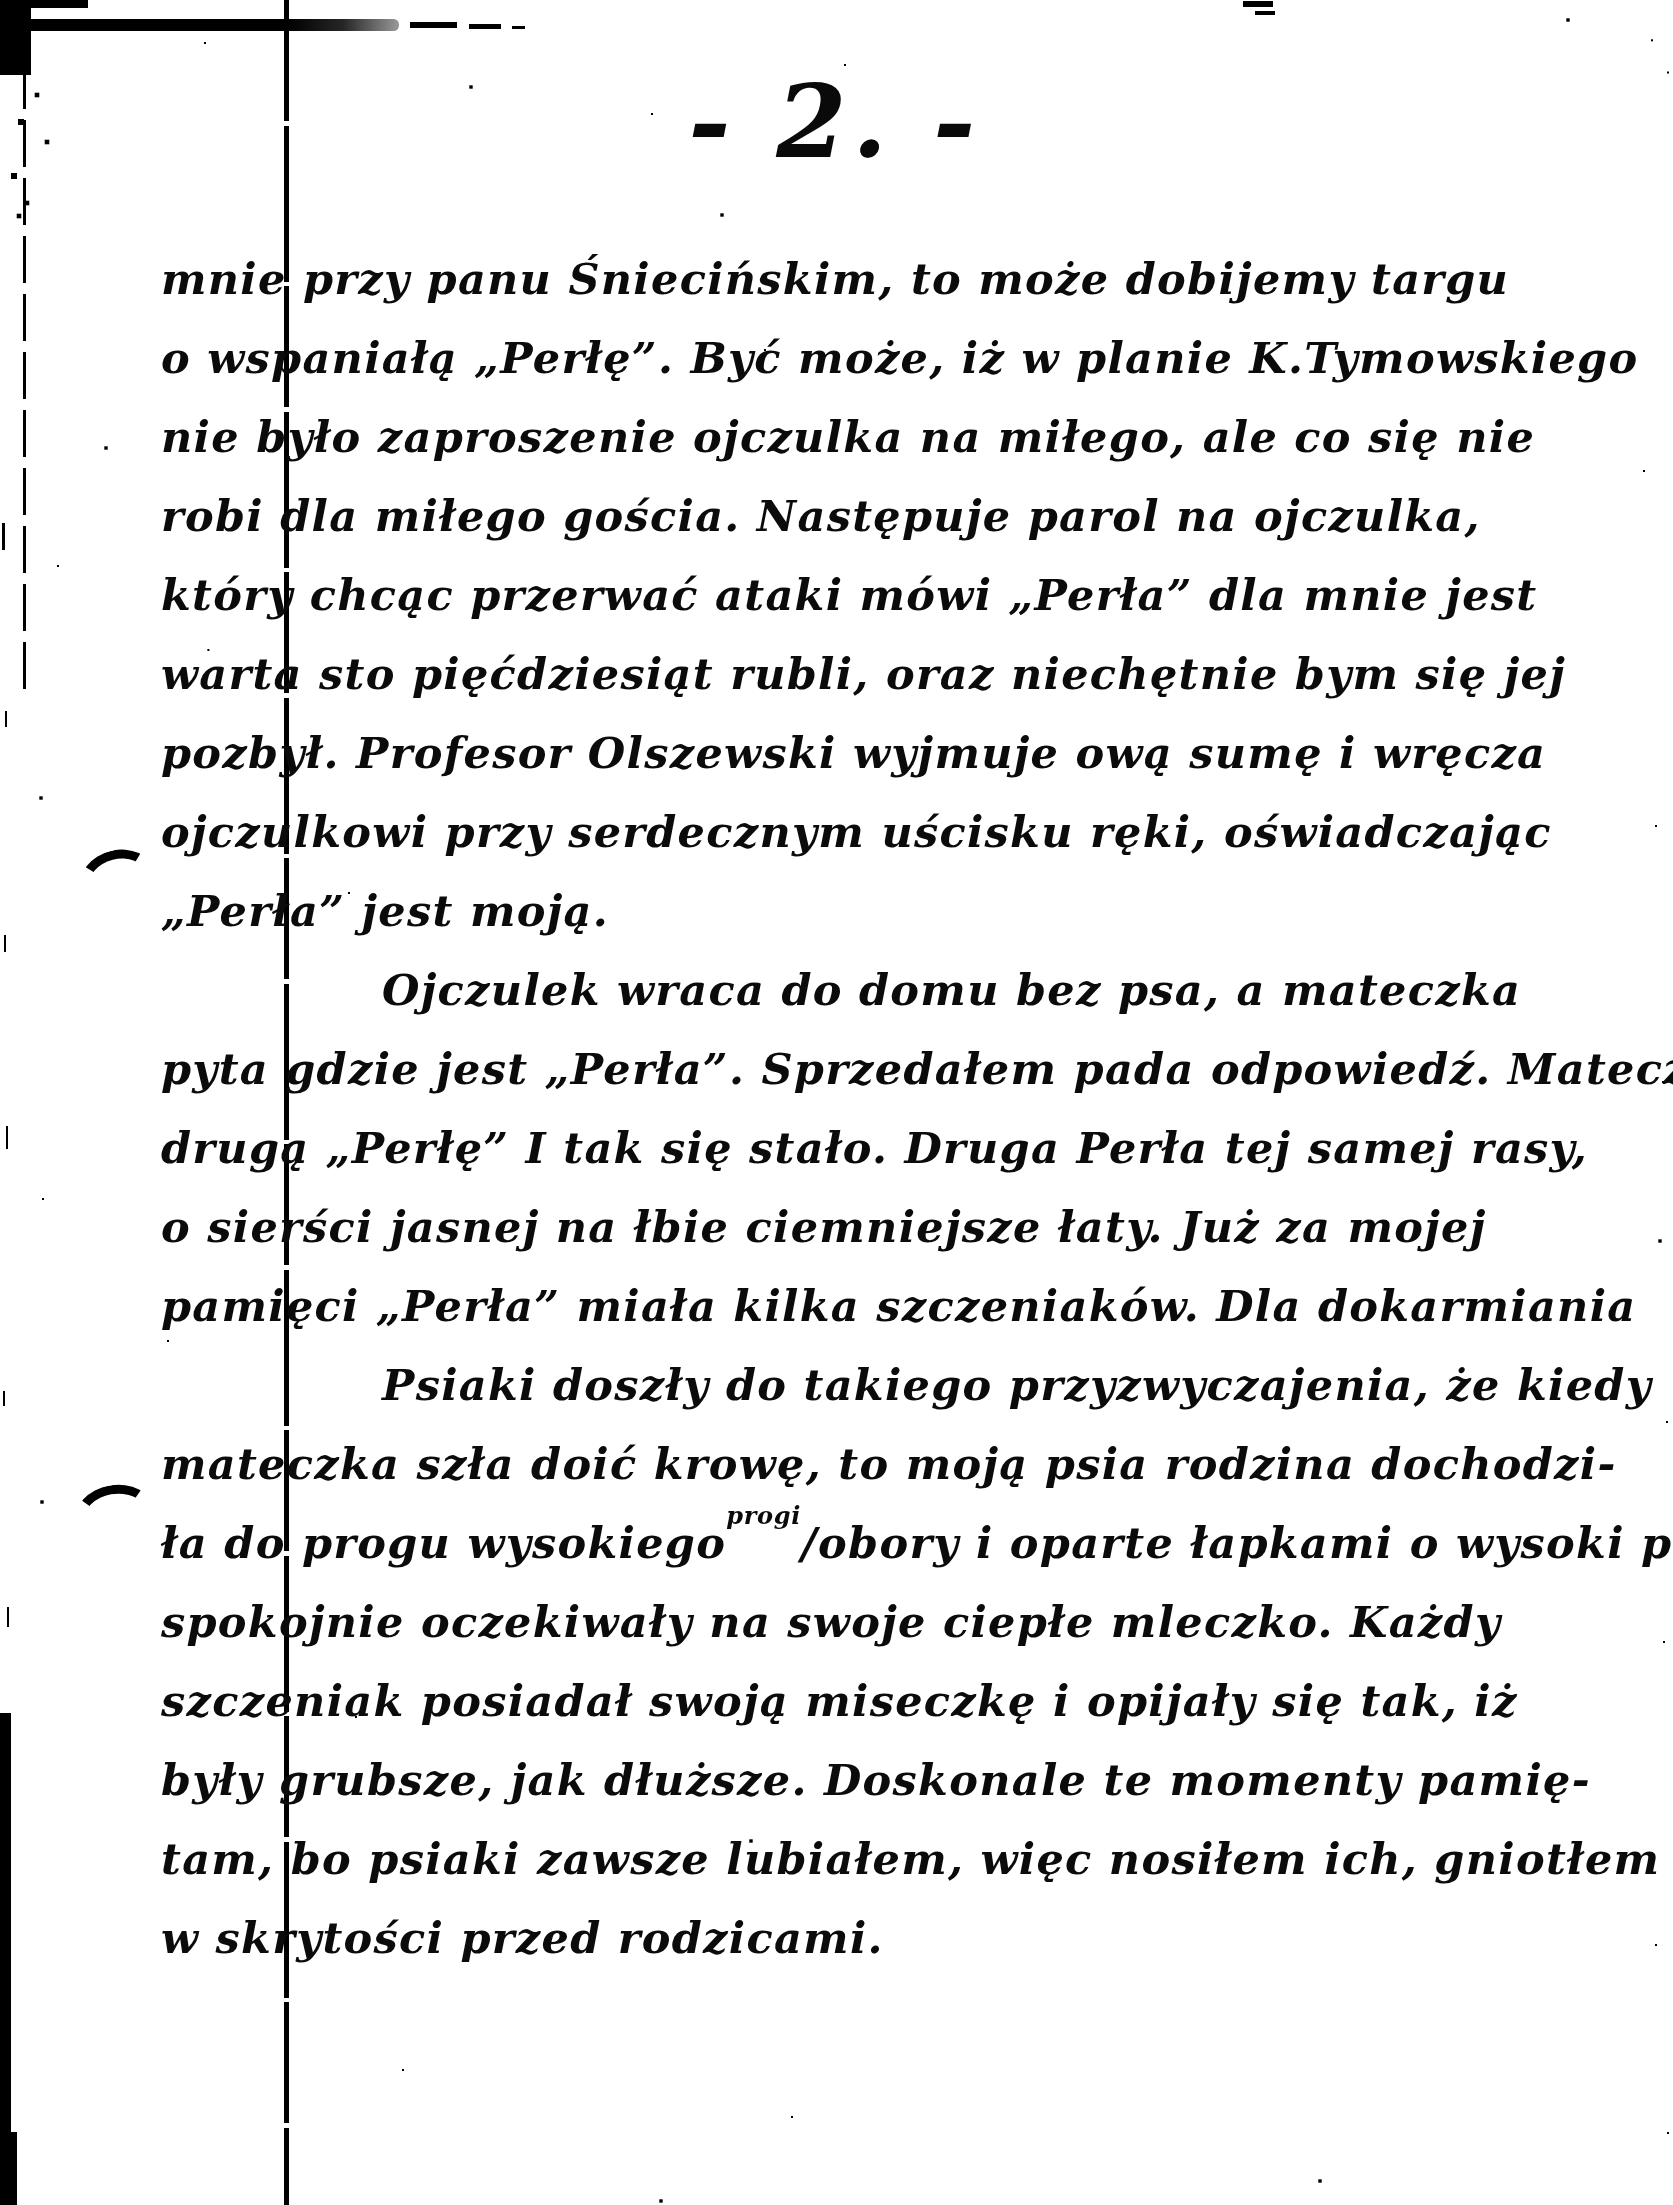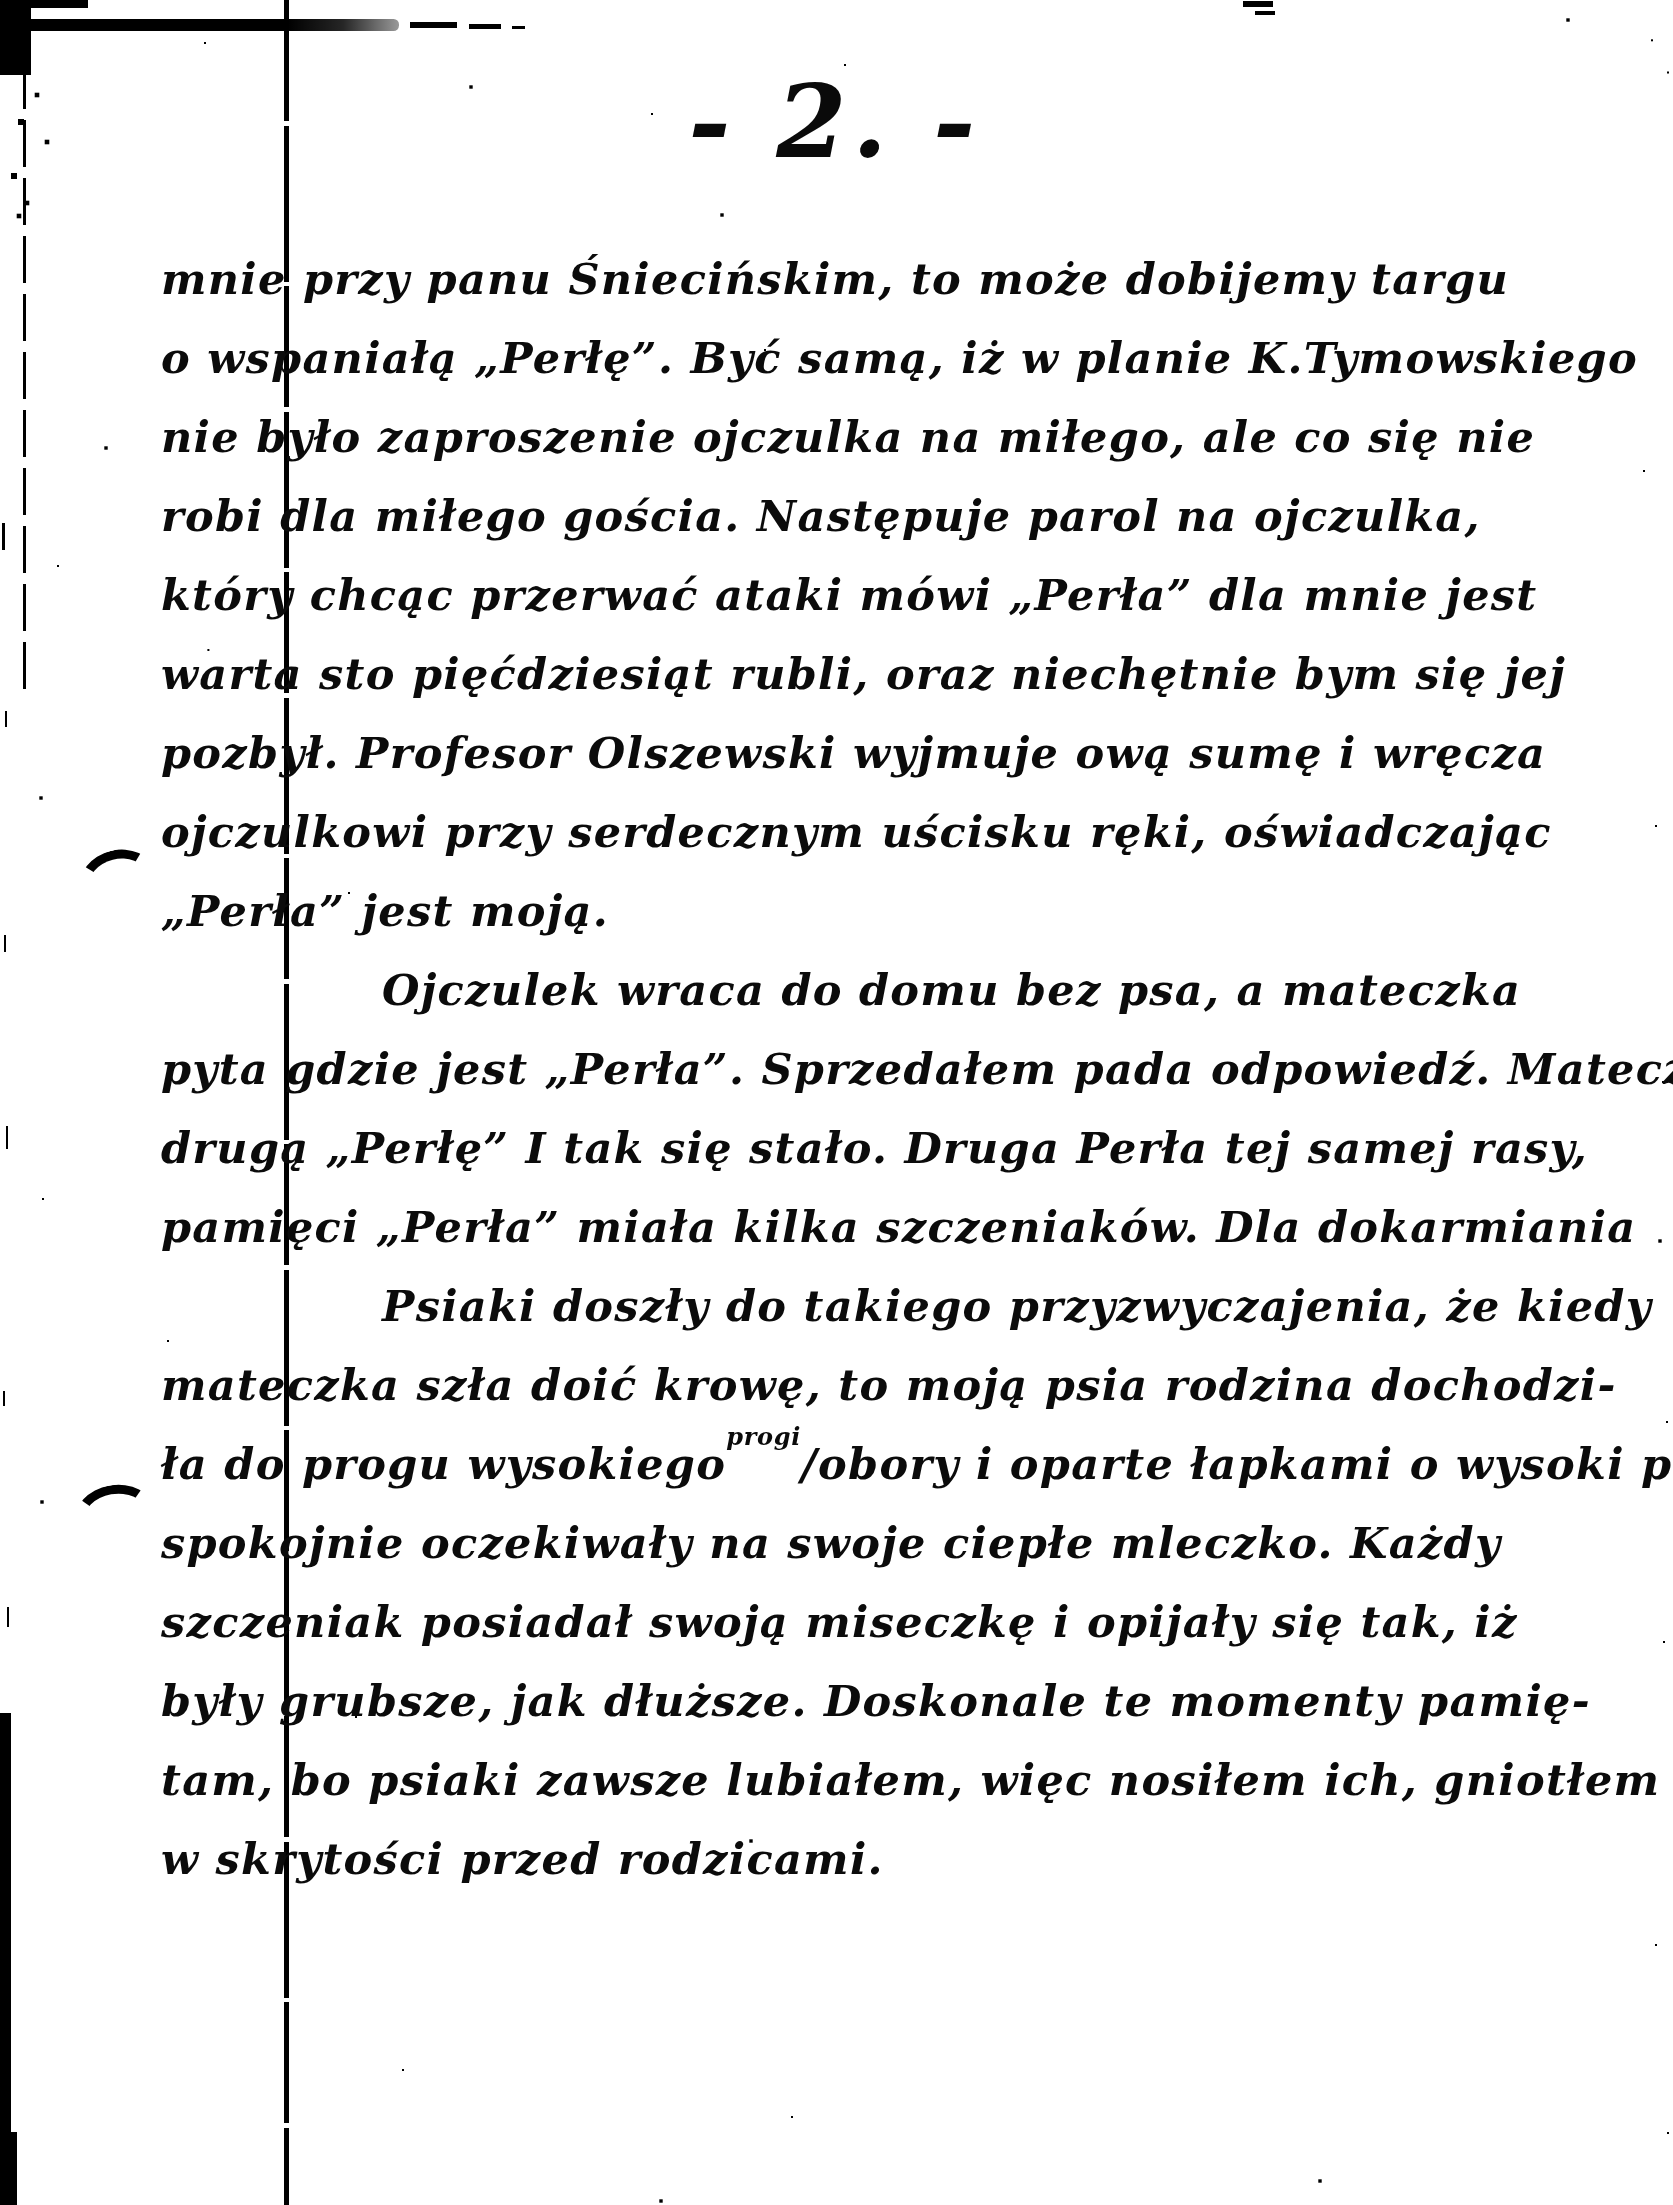--- a/index.html
+++ b/index.html
@@ -103,31 +103,32 @@
 <div class="edge-dash ed5"></div>
 <div class="edge-dash ed6"></div>
 <div class="edge-dash tr-mark1"></div>
 <div class="edge-dash tr-mark2"></div>
 <div class="speckles"></div>
 
 <div class="page-number">- 2. -</div>
 
 <div class="textblock">
   <div class="hand-line"><span>mnie przy panu Śniecińskim, to może dobijemy targu</span></div>
-  <div class="hand-line"><span>o wspaniałą „Perłę”. Być samą, iż w planie K.Tymowskiego</span></div>
+  <div class="hand-line"><span>o wspaniałą „Perłę”. Być może, iż w planie K.Tymowskiego</span></div>
   <div class="hand-line"><span>nie było zaproszenie ojczulka na miłego, ale co się nie</span></div>
   <div class="hand-line"><span>robi dla miłego gościa. Następuje parol na ojczulka,</span></div>
   <div class="hand-line"><span>który chcąc przerwać ataki mówi „Perła” dla mnie jest</span></div>
   <div class="hand-line"><span>warta sto pięćdziesiąt rubli, oraz niechętnie bym się jej</span></div>
   <div class="hand-line"><span>pozbył. Profesor Olszewski wyjmuje ową sumę i wręcza</span></div>
   <div class="hand-line"><span>ojczulkowi przy serdecznym uścisku ręki, oświadczając</span></div>
   <div class="hand-line"><span>„Perła” jest moją.</span></div>
   <div class="hand-line indent"><span>Ojczulek wraca do domu bez psa, a mateczka</span></div>
   <div class="hand-line"><span>pyta gdzie jest „Perła”. Sprzedałem pada odpowiedź. Matecz-</span></div>
   <div class="hand-line"><span>drugą „Perłę” I tak się stało. Druga Perła tej samej rasy,</span></div>
+  <div class="hand-line"><span>o sierści jasnej na łbie ciemniejsze łaty. Już za mojej</span></div>
   <div class="hand-line"><span>pamięci „Perła” miała kilka szczeniaków. Dla dokarmiania</span></div>
   <div class="hand-line indent"><span>Psiaki doszły do takiego przyzwyczajenia, że kiedy</span></div>
   <div class="hand-line"><span>mateczka szła doić krowę, to moją psia rodzina dochodzi-</span></div>
   <div class="hand-line"><span>ła do progu wysokiego</span><span class="sup-word">progi</span><span>/obory i oparte łapkami o wysoki próg</span></div>
   <div class="hand-line"><span>spokojnie oczekiwały na swoje ciepłe mleczko. Każdy</span></div>
   <div class="hand-line"><span>szczeniak posiadał swoją miseczkę i opijały się tak, iż</span></div>
   <div class="hand-line"><span>były grubsze, jak dłuższe. Doskonale te momenty pamię-</span></div>
   <div class="hand-line"><span>tam, bo psiaki zawsze lubiałem, więc nosiłem ich, gniotłem</span></div>
   <div class="hand-line"><span>w skrytości przed rodzicami.</span></div>
 </div>

